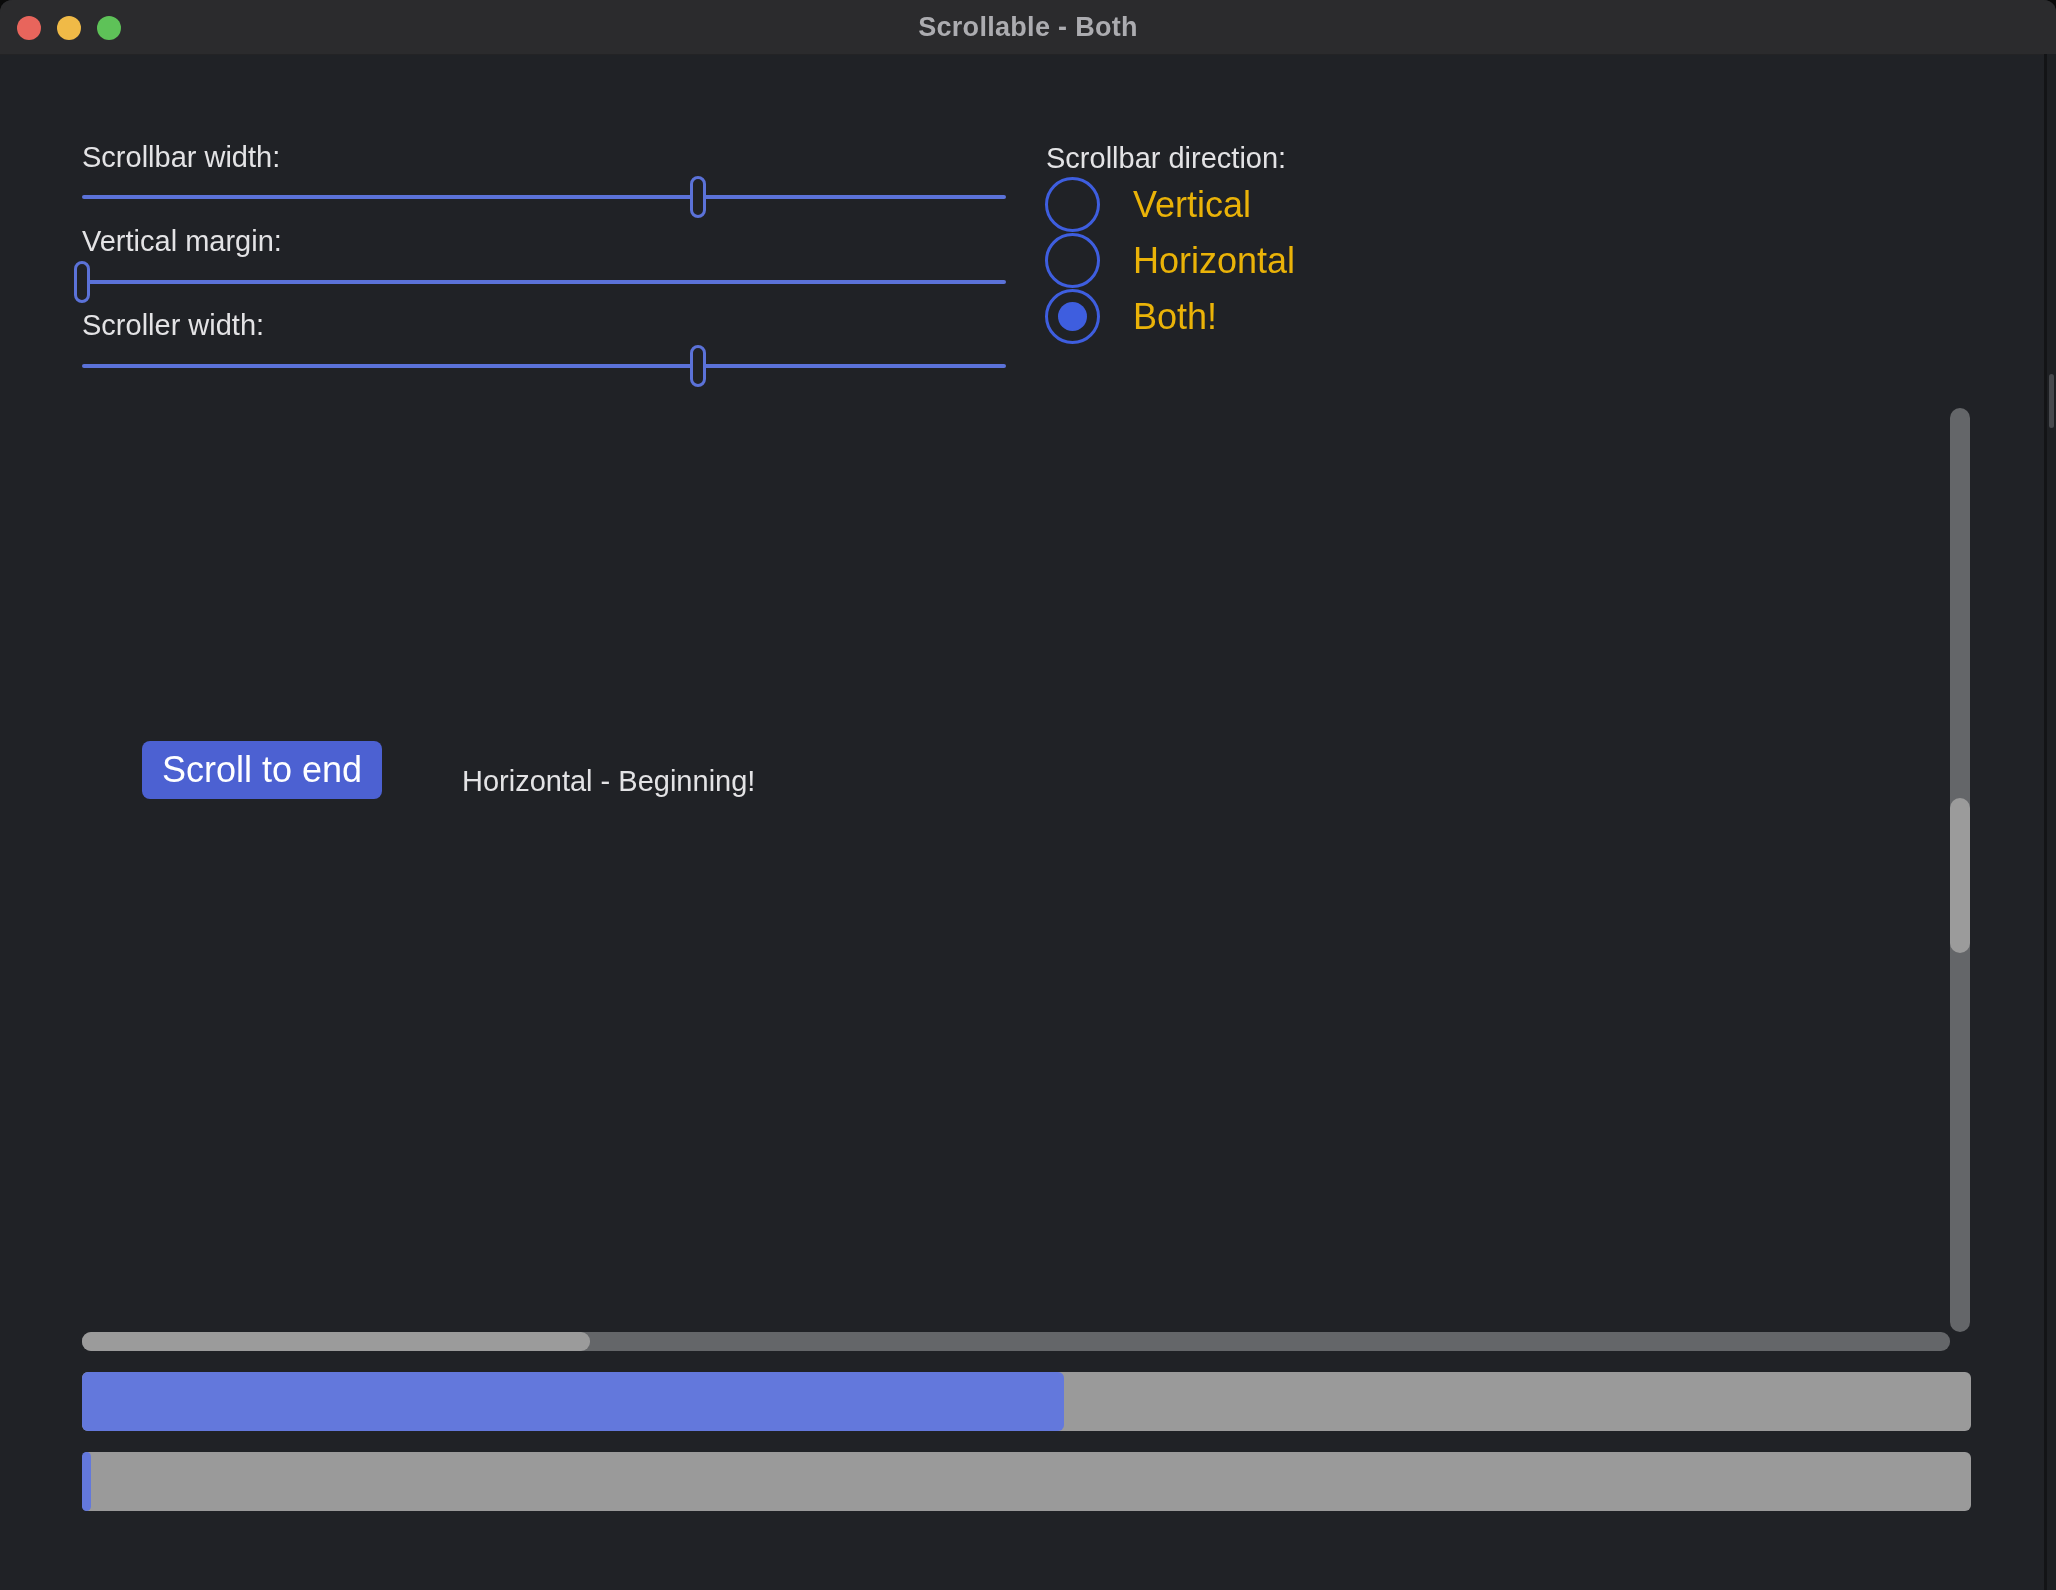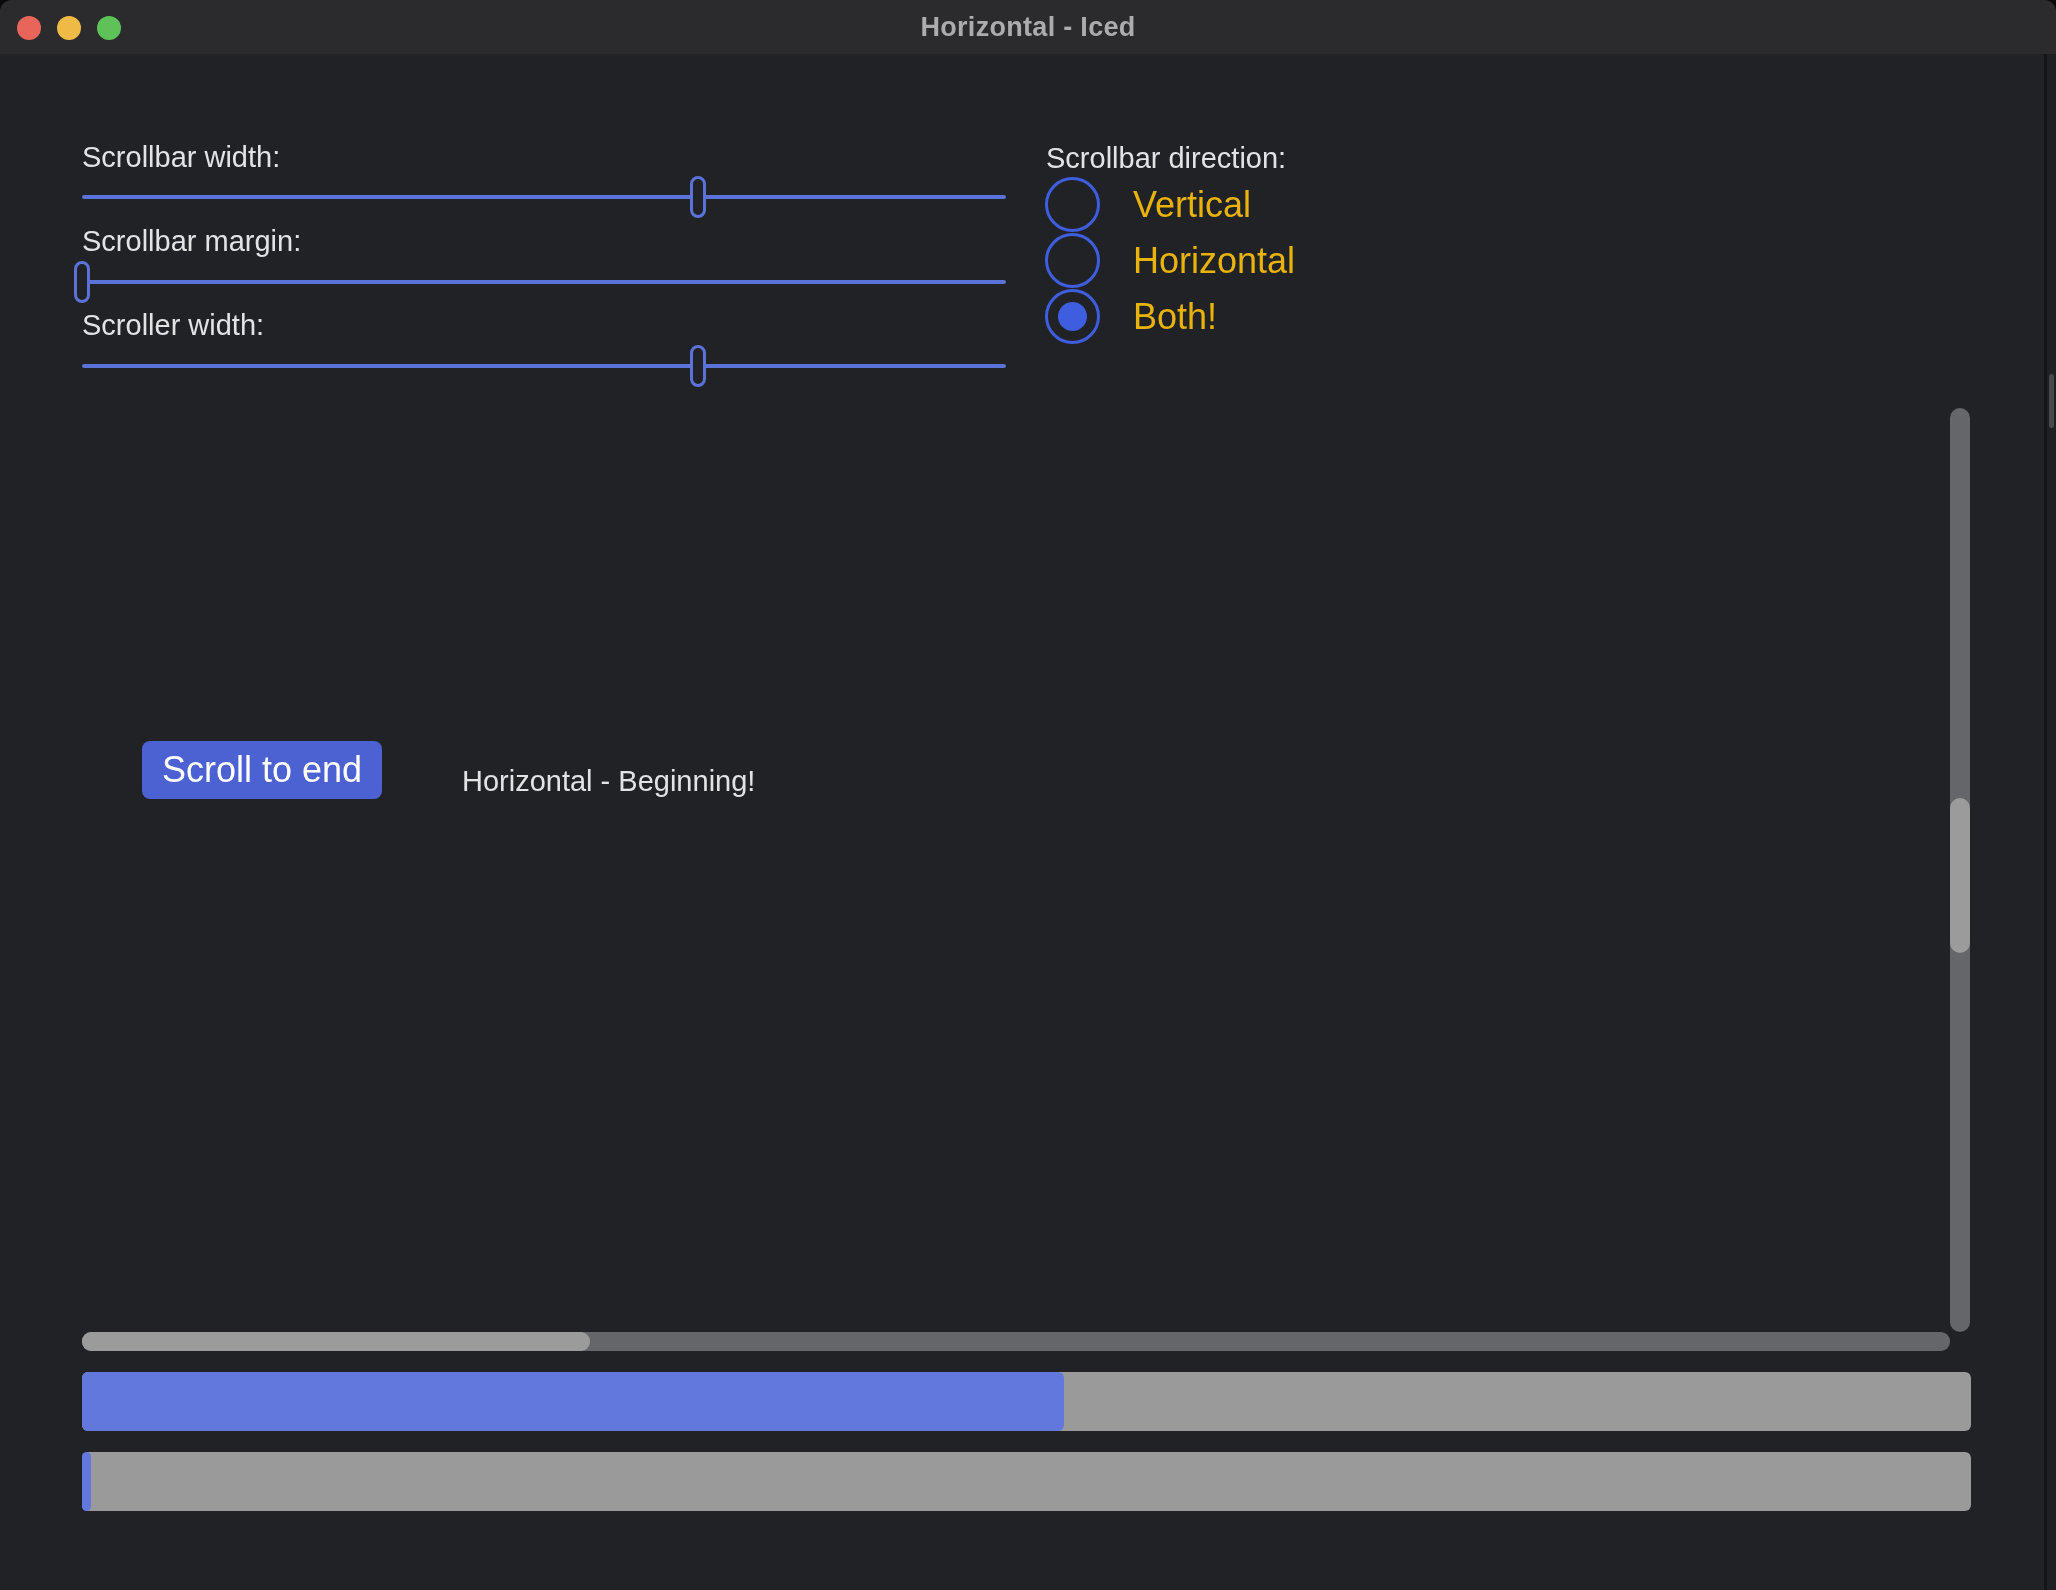--- a/index.html
+++ b/index.html
@@ -106,30 +106,30 @@
 </style>
 </head>
 <body>
 
 <div class="window">
 
   <div class="titlebar">
     <div class="tl" style="left: 17px; background: rgb(232, 101, 92);"></div>
     <div class="tl" style="left: 57px; background: rgb(240, 186, 71);"></div>
     <div class="tl" style="left: 97px; background: rgb(94, 194, 88);"></div>
-    <div class="window-title">Horizontal - Iced</div>
+    <div class="window-title">Scrollable - Both</div>
   </div>
 
   <div class="label" style="left:82px;top:139px;">Scrollbar width:</div>
   <div class="slider" style="top:176px;">
     <div class="slider-track"></div>
     <div class="slider-handle" style="left: 66.7%;"></div>
   </div>
 
-  <div class="label" style="left:82px;top:223px;">Scrollbar margin:</div>
+  <div class="label" style="left:82px;top:223px;">Vertical margin:</div>
   <div class="slider" style="top:261px;">
     <div class="slider-track"></div>
     <div class="slider-handle" style="left: 0%;"></div>
   </div>
 
   <div class="label" style="left:82px;top:307px;">Scroller width:</div>
   <div class="slider" style="top:345px;">
     <div class="slider-track"></div>
     <div class="slider-handle" style="left: 66.7%;"></div>
   </div>

